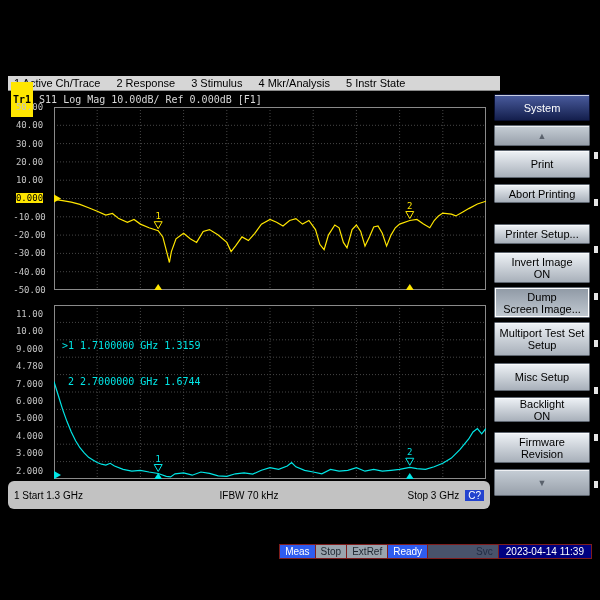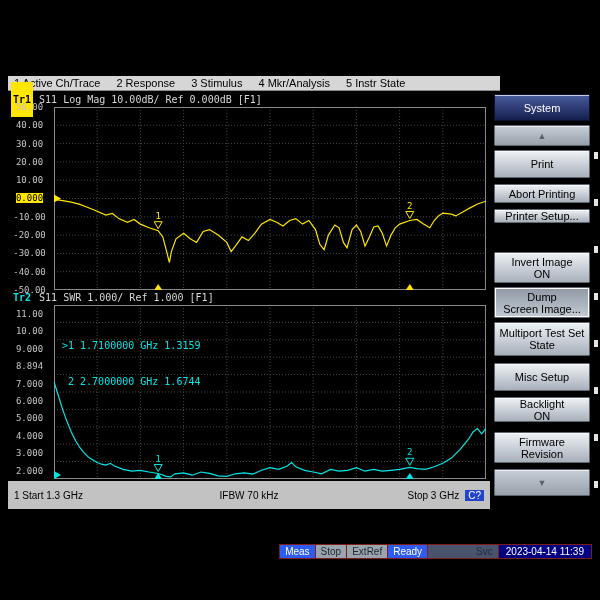--- a/index.html
+++ b/index.html
@@ -30,21 +30,21 @@
   svg.plot{position:absolute;background:#000;}
   #plot1{left:54px;top:107px;}
   #plot2{left:54px;top:305px;}
   
   .mkr{position:absolute;font:10px "DejaVu Sans Mono",monospace;line-height:12px;white-space:pre;z-index:3;}
   #mkr1{left:62px;top:118px;color:#ffe600;}
   #mkr2{left:62px;top:316px;color:#00e6e6;}
   
   .statusbar{position:absolute;left:8px;top:481px;width:482px;height:15px;background:#c2c2c2;
              display:flex;align-items:center;box-sizing:border-box;padding:14px 6px;
-             font:10px "Liberation Sans",sans-serif;color:#000;}
+             font:10px "Liberation Sans",sans-serif;color:#000;border-radius:6px;}
   .statusbar .mid{position:absolute;left:0;right:0;text-align:center;pointer-events:none;}
   .statusbar .rgrp{margin-left:auto;display:flex;align-items:center;gap:6px;z-index:1;}
   .cal-badge{background:#2343cf;color:#fff;padding:0 3px;font-size:10px;}
   
   .softkey{position:absolute;left:494px;width:96px;border-radius:1px;border:1px solid #5e6670;
            background:linear-gradient(#eef2f6,#a8b0ba);color:#000;
            font:11px "Liberation Sans",sans-serif;line-height:12px;display:flex;flex-direction:column;
            align-items:center;justify-content:center;text-align:center;box-sizing:border-box;
            box-shadow:inset 0 1px 0 rgba(255,255,255,.7);}
   .softkey.title{background:linear-gradient(#4a5c9e,#141f4d);color:#fff;border-color:#0a1030;}
@@ -118,30 +118,26 @@
       <polygon points="0,87.5 7,91.5 0,95.5" fill="#ffe600"></polygon>
       <polygon points="104.18823529411762,121.69519000000001 100.18823529411762,114.69519000000001 108.18823529411762,114.69519000000001" fill="none" stroke="#ffe600"></polygon>
       <text x="104.18823529411762" y="111.69519000000001" fill="#ffe600" text-anchor="middle" font-size="9" font-family="DejaVu Sans Mono, monospace">1</text>
       <polygon points="100.18823529411762,183 108.18823529411762,183 104.18823529411762,177" fill="#ffe600"></polygon>
       <polygon points="355.764705882353,111.52222 351.764705882353,104.52222 359.764705882353,104.52222" fill="none" stroke="#ffe600"></polygon>
       <text x="355.764705882353" y="101.52222" fill="#ffe600" text-anchor="middle" font-size="9" font-family="DejaVu Sans Mono, monospace">2</text>
       <polygon points="351.764705882353,183 359.764705882353,183 355.764705882353,177" fill="#ffe600"></polygon>
     </svg>
 
 
-  <div class="tr-header" id="tr2h">
-    <span class="tr2-label">Tr2</span>
-    <span class="tr-set">S11 SWR 1.000/ Ref 1.000 [F1]</span>
-  </div>
 
   <div class="yaxis" id="yaxis2">
     <span>11.00</span>
     <span>10.00</span>
     <span>9.000</span>
-    <span>8.894</span>
+    <span>4.780</span>
     <span>7.000</span>
     <span>6.000</span>
     <span>5.000</span>
     <span>4.000</span>
     <span>3.000</span>
     <span>2.000</span>
     <span class="ref-label-2">1.000</span>
   </div>
 
   <svg id="plot2" class="plot" width="432" height="174">
@@ -187,32 +183,32 @@
       <span class="cal-badge">C?</span>
     </span>
   </div>
 
   <div class="softkey title" style="top:94px;height:27px;">System</div>
   <div class="softkey arrow" style="top:125px;height:21px;">
     <span>▲</span>
   </div>
   <div class="softkey" style="top:150px;height:28px;">Print</div>
   <div class="softkey" style="top:184px;height:19px;">Abort Printing</div>
-  <div class="softkey" style="top:209px;height:14px;">Printer Setup...</div>
+  <div class="softkey" style="top:224px;height:20px;">Printer Setup...</div>
   <div class="softkey" style="top:252px;height:31px;">
     <span>Invert Image</span>
     <span>ON</span>
   </div>
   <div class="softkey pressed" style="top:287px;height:31px;">
     <span>Dump</span>
     <span>Screen Image...</span>
   </div>
   <div class="softkey" style="top:322px;height:34px;">
     <span>Multiport Test Set</span>
-    <span>State</span>
+    <span>Setup</span>
   </div>
   <div class="softkey" style="top:363px;height:28px;">Misc Setup</div>
   <div class="softkey" style="top:397px;height:25px;">
     <span>Backlight</span>
     <span>ON</span>
   </div>
   <div class="softkey" style="top:432px;height:31px;">
     <span>Firmware</span>
     <span>Revision</span>
   </div>

